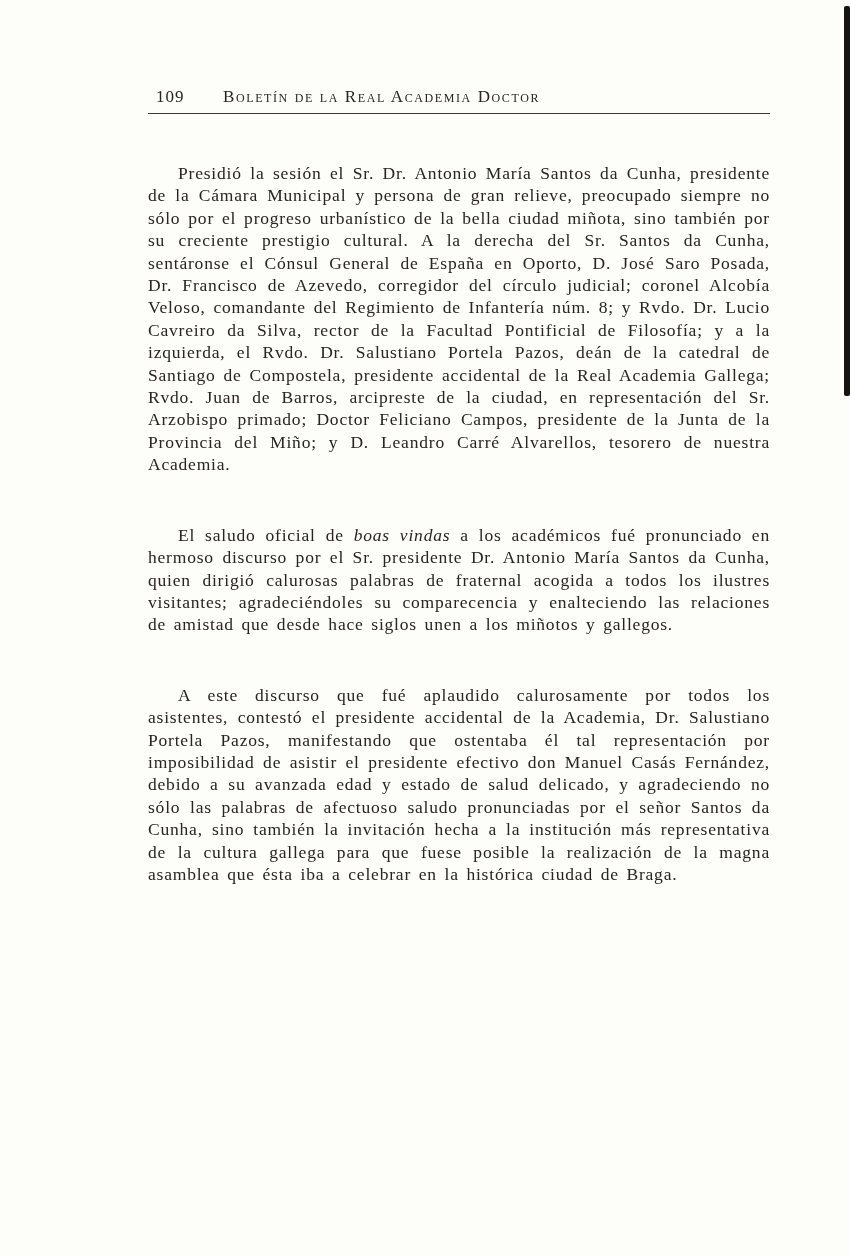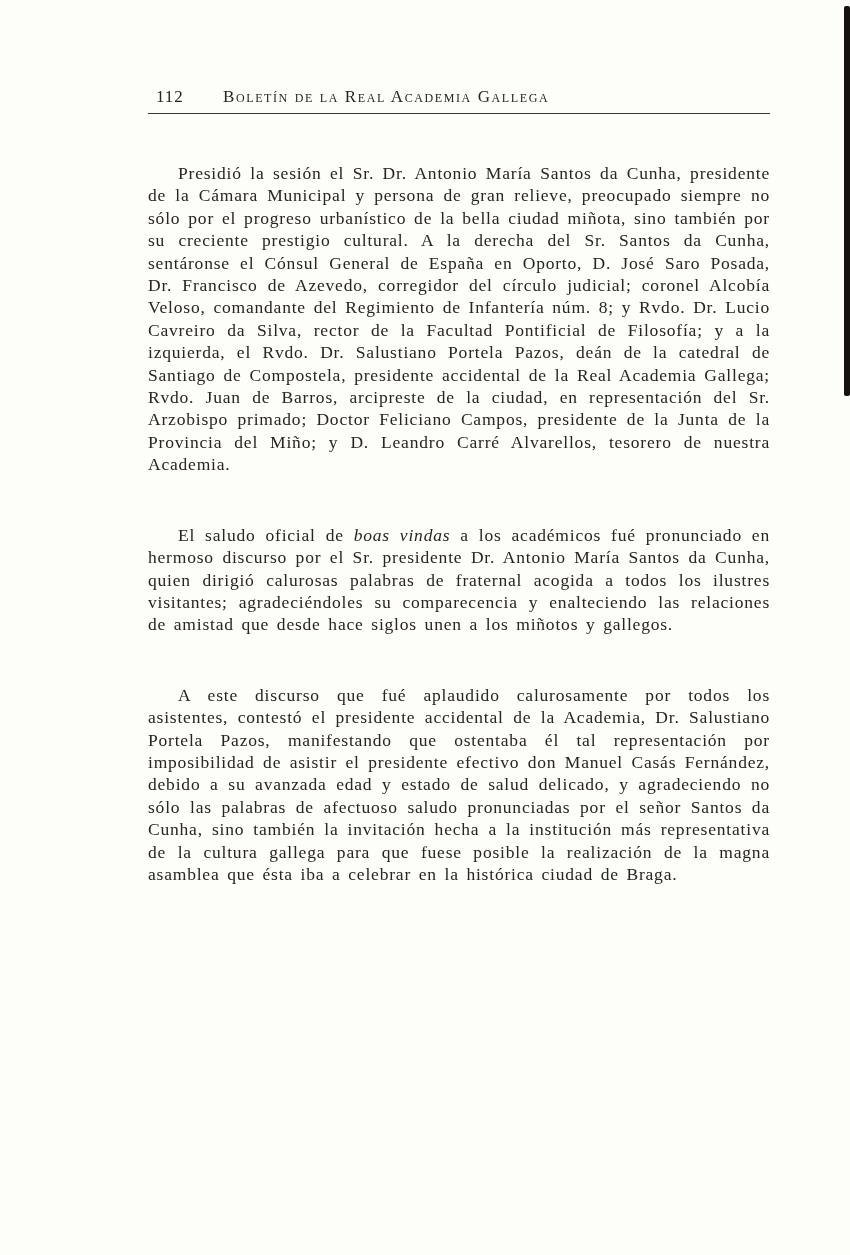--- a/index.html
+++ b/index.html
@@ -65,22 +65,22 @@
   .body-text em { font-style: italic; }
 </style>
 </head>
 <body>
 
 <div class="scan-bar"></div>
 
 <div class="page">
 
   <div class="page-header">
-    <span class="page-number">112</span>
-    <span class="header-title">Boletín de la Real Academia Gallega</span>
+    <span class="page-number">109</span>
+    <span class="header-title">Boletín de la Real Academia Doctor</span>
   </div>
 
   <hr class="header-rule">
 
   <div class="body-text">
 
 
     <p class="indent"><span>Presidió la sesión el Sr. Dr. Antonio María Santos da Cunha, presidente de la Cámara Municipal y persona de gran relieve, preocupado siempre no sólo por el progreso urbanístico de la bella ciudad miñota, sino también por su creciente prestigio cultural. A la derecha del Sr. Santos da Cunha, sentáronse el Cónsul General de España en Oporto, D. José Saro Posada, Dr. Francisco de Azevedo, corregidor del círculo judicial; coronel Alcobía Veloso, comandante del Regimiento de Infantería núm. 8; y Rvdo. Dr. Lucio Cavreiro da Silva, rector de la Facultad Pontificial de Filosofía; y a la izquierda, el Rvdo. Dr. Salustiano Portela Pazos, deán de la catedral de Santiago de Compostela, presidente accidental de la Real Academia Gallega; Rvdo. Juan de Barros, arcipreste de la ciudad, en representación del Sr. Arzobispo primado; Doctor Feliciano Campos, presidente de la Junta de la Provincia del Miño; y D. Leandro Carré Alvarellos, tesorero de nuestra Academia.</span></p>
 
     <p class="indent"><span>El saludo oficial de </span><em>boas vindas</em><span> a los académicos fué pronunciado en hermoso discurso por el Sr. presidente Dr. Antonio María Santos da Cunha, quien dirigió calurosas palabras de fraternal acogida a todos los ilustres visitantes; agradeciéndoles su comparecencia y enalteciendo las relaciones de amistad que desde hace siglos unen a los miñotos y gallegos.</span></p>

